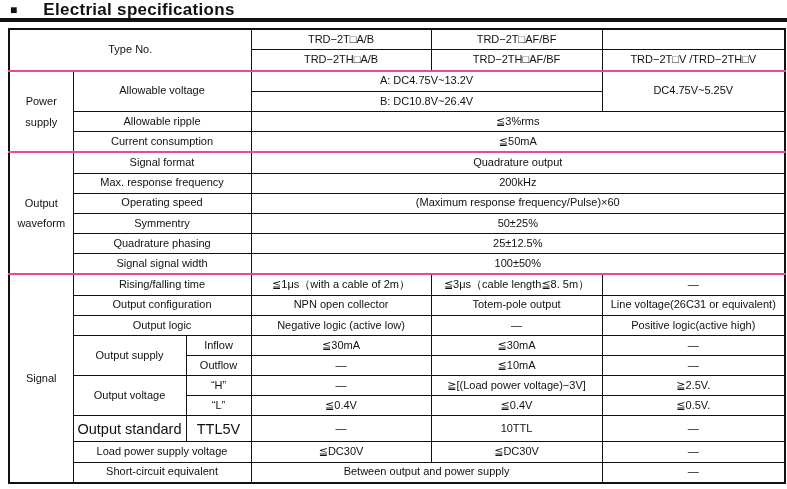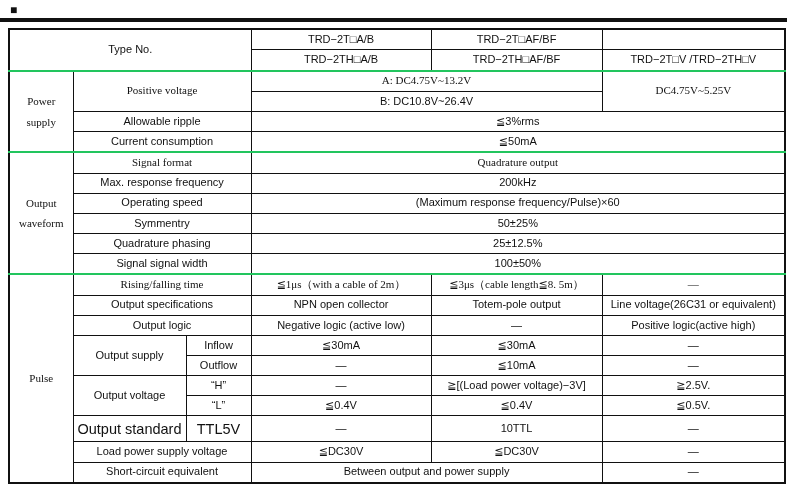--- a/index.html
+++ b/index.html
@@ -27,29 +27,30 @@
     border:2px solid #111;
   }
   td {
     border:1px solid #111;
     text-align:center; vertical-align:middle;
     font-size:11px; line-height:1.25;
     padding:0 2px;
     overflow:hidden;
     color:#111;
   }
-  tr.sect td { border-top:2px solid #22c55e;font-family:Liberation Serif, serif; }
+  tr.sect td { border-top:2px solid #ec4899; }
   td.group { line-height:1.9; }
   td.big { font-size:14.5px;text-align:center; }
 </style>
 </head>
 <body>
 
 <div class="title-row">
   <span class="bullet">■</span>
+  <h1 class="page-title">Electrial specifications</h1>
 </div>
 <div class="title-rule"></div>
 
 <table class="spec">
   <colgroup>
     <col style="width:64px">
       <col style="width:113px">
       <col style="width:65px">
     <col style="width:180px">
       <col style="width:171px">
@@ -64,21 +65,21 @@
     <td></td>
   </tr>
   <tr>
     <td>TRD−2TH□A/B</td>
     <td>TRD−2TH□AF/BF</td>
     <td>TRD−2T□V /TRD−2TH□V</td>
   </tr>
 
   <tr class="sect">
     <td class="group" rowspan="4">Power supply</td>
-    <td colspan="2" rowspan="2">Positive voltage</td>
+    <td colspan="2" rowspan="2">Allowable voltage</td>
     <td colspan="2">A: DC4.75V~13.2V</td>
     <td rowspan="2">DC4.75V~5.25V</td>
   </tr>
   <tr>
     <td colspan="2">B: DC10.8V~26.4V</td>
   </tr>
   <tr>
     <td colspan="2">Allowable ripple</td>
     <td colspan="3">≦3%rms</td>
   </tr>
@@ -107,28 +108,28 @@
   <tr>
     <td colspan="2">Quadrature phasing</td>
     <td colspan="3">25±12.5%</td>
   </tr>
   <tr>
     <td colspan="2">Signal signal width</td>
     <td colspan="3">100±50%</td>
   </tr>
 
   <tr class="sect">
-    <td class="group" rowspan="10">Pulse</td>
+    <td class="group" rowspan="10">Signal</td>
     <td colspan="2">Rising/falling time</td>
     <td>≦1μs（with a cable of 2m）</td>
     <td>≦3μs（cable length≦8. 5m）</td>
     <td>—</td>
   </tr>
   <tr>
-    <td colspan="2">Output specifications</td>
+    <td colspan="2">Output configuration</td>
     <td>NPN open collector</td>
     <td>Totem-pole output</td>
     <td>Line voltage(26C31 or equivalent)</td>
   </tr>
   <tr>
     <td colspan="2">Output logic</td>
     <td>Negative logic (active low)</td>
     <td>—</td>
     <td>Positive logic(active high)</td>
   </tr>

